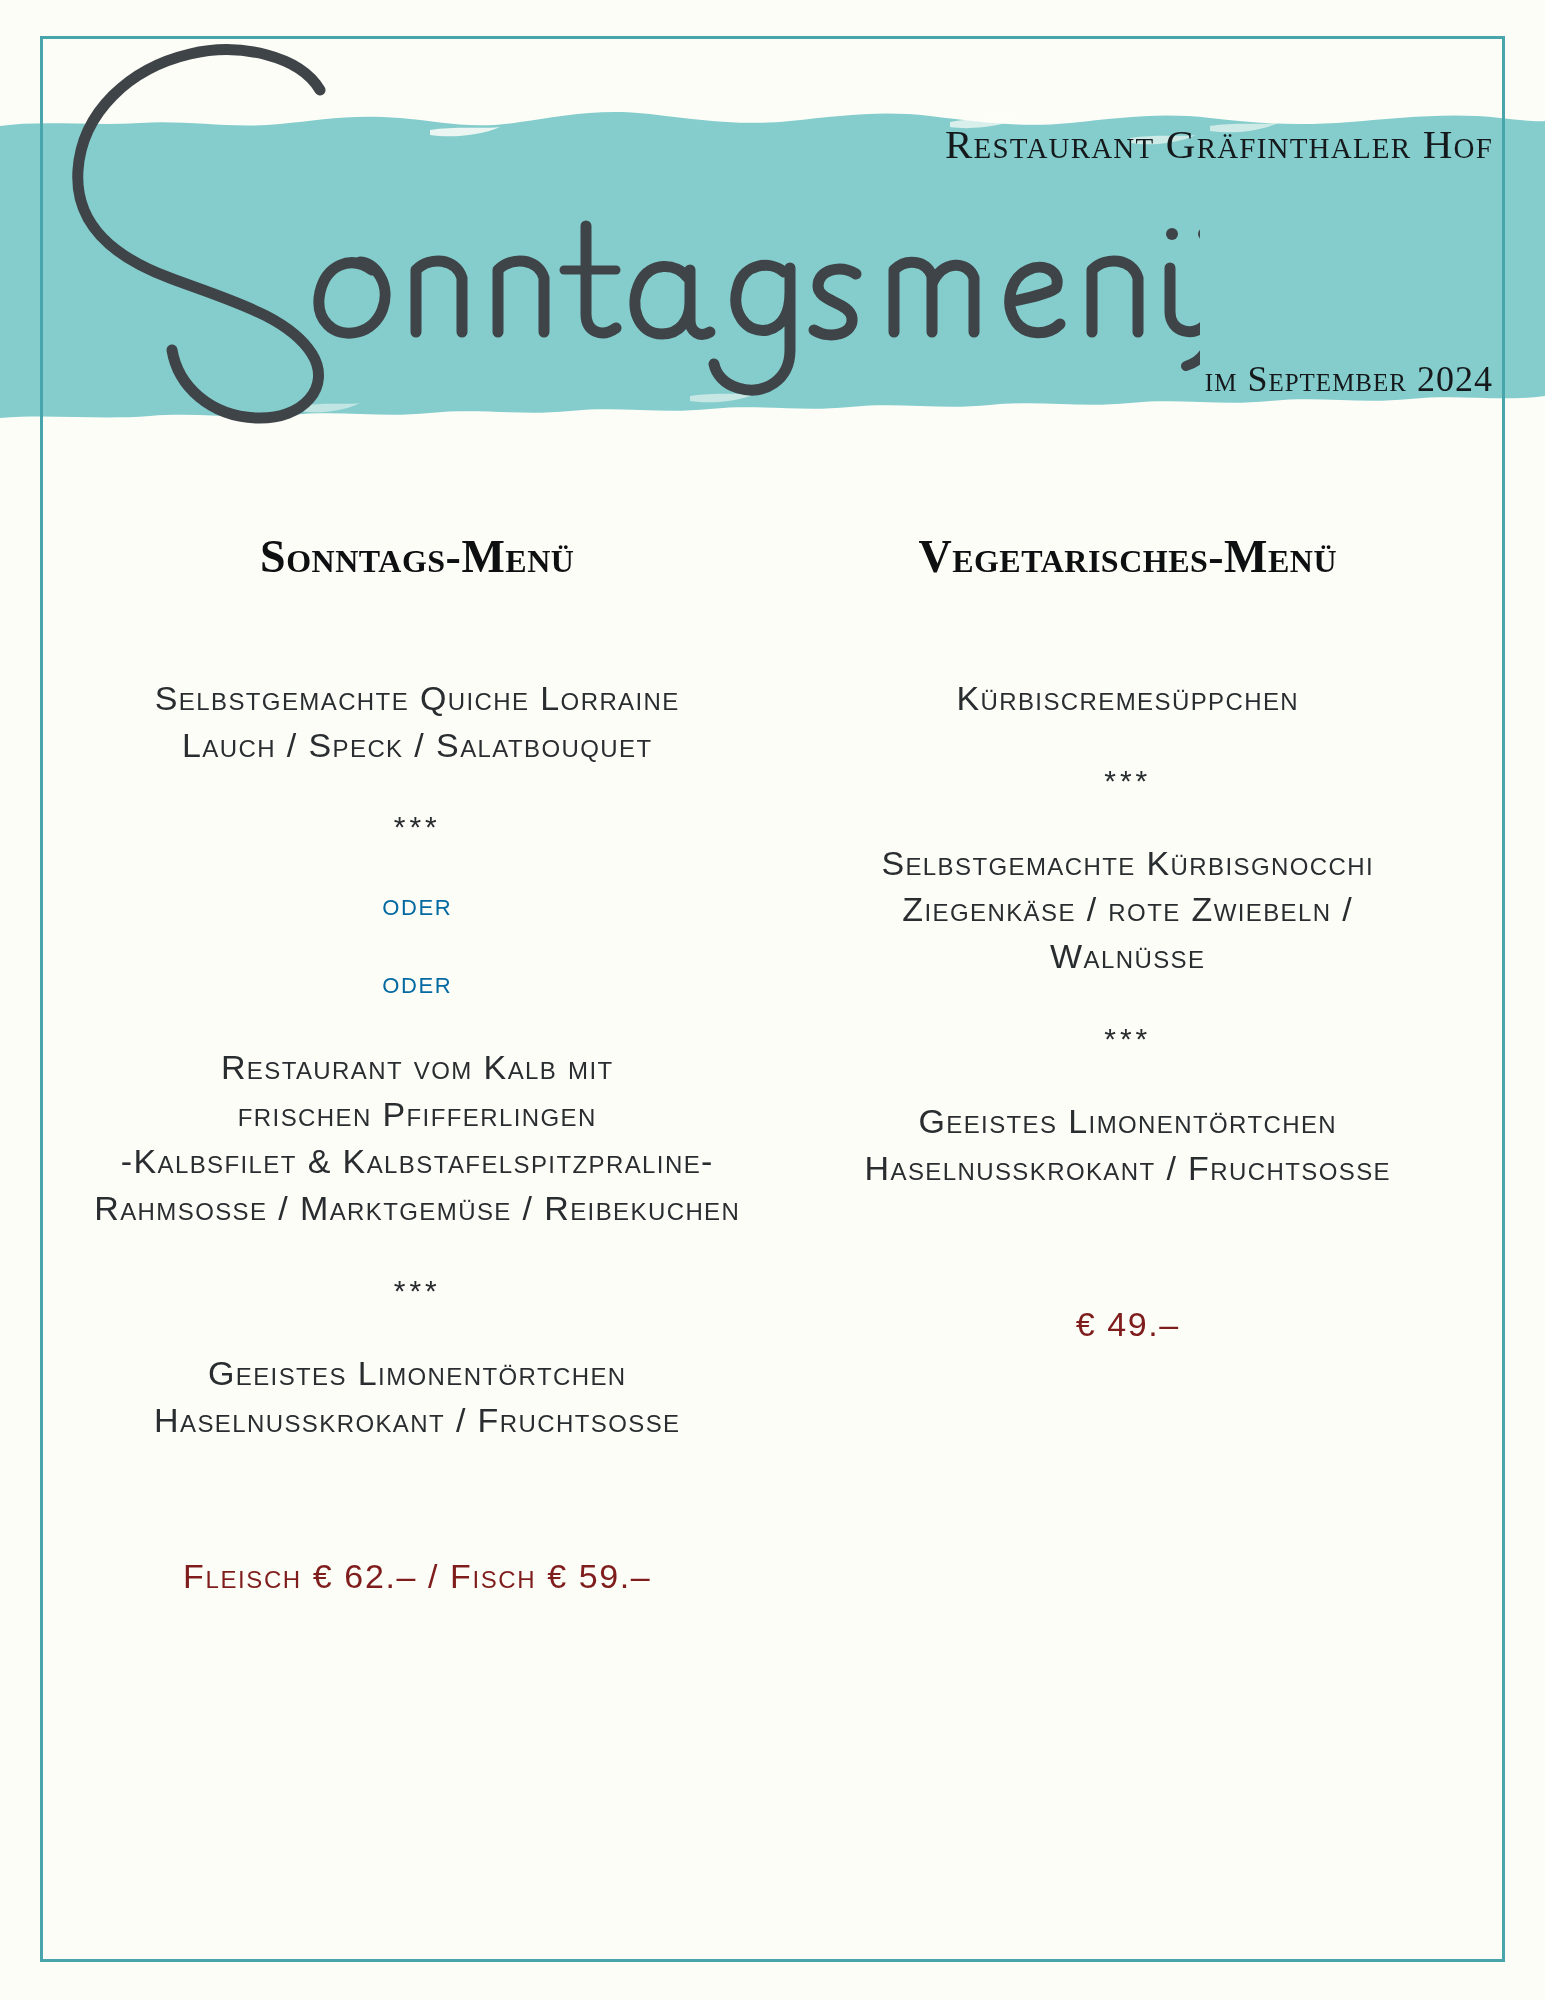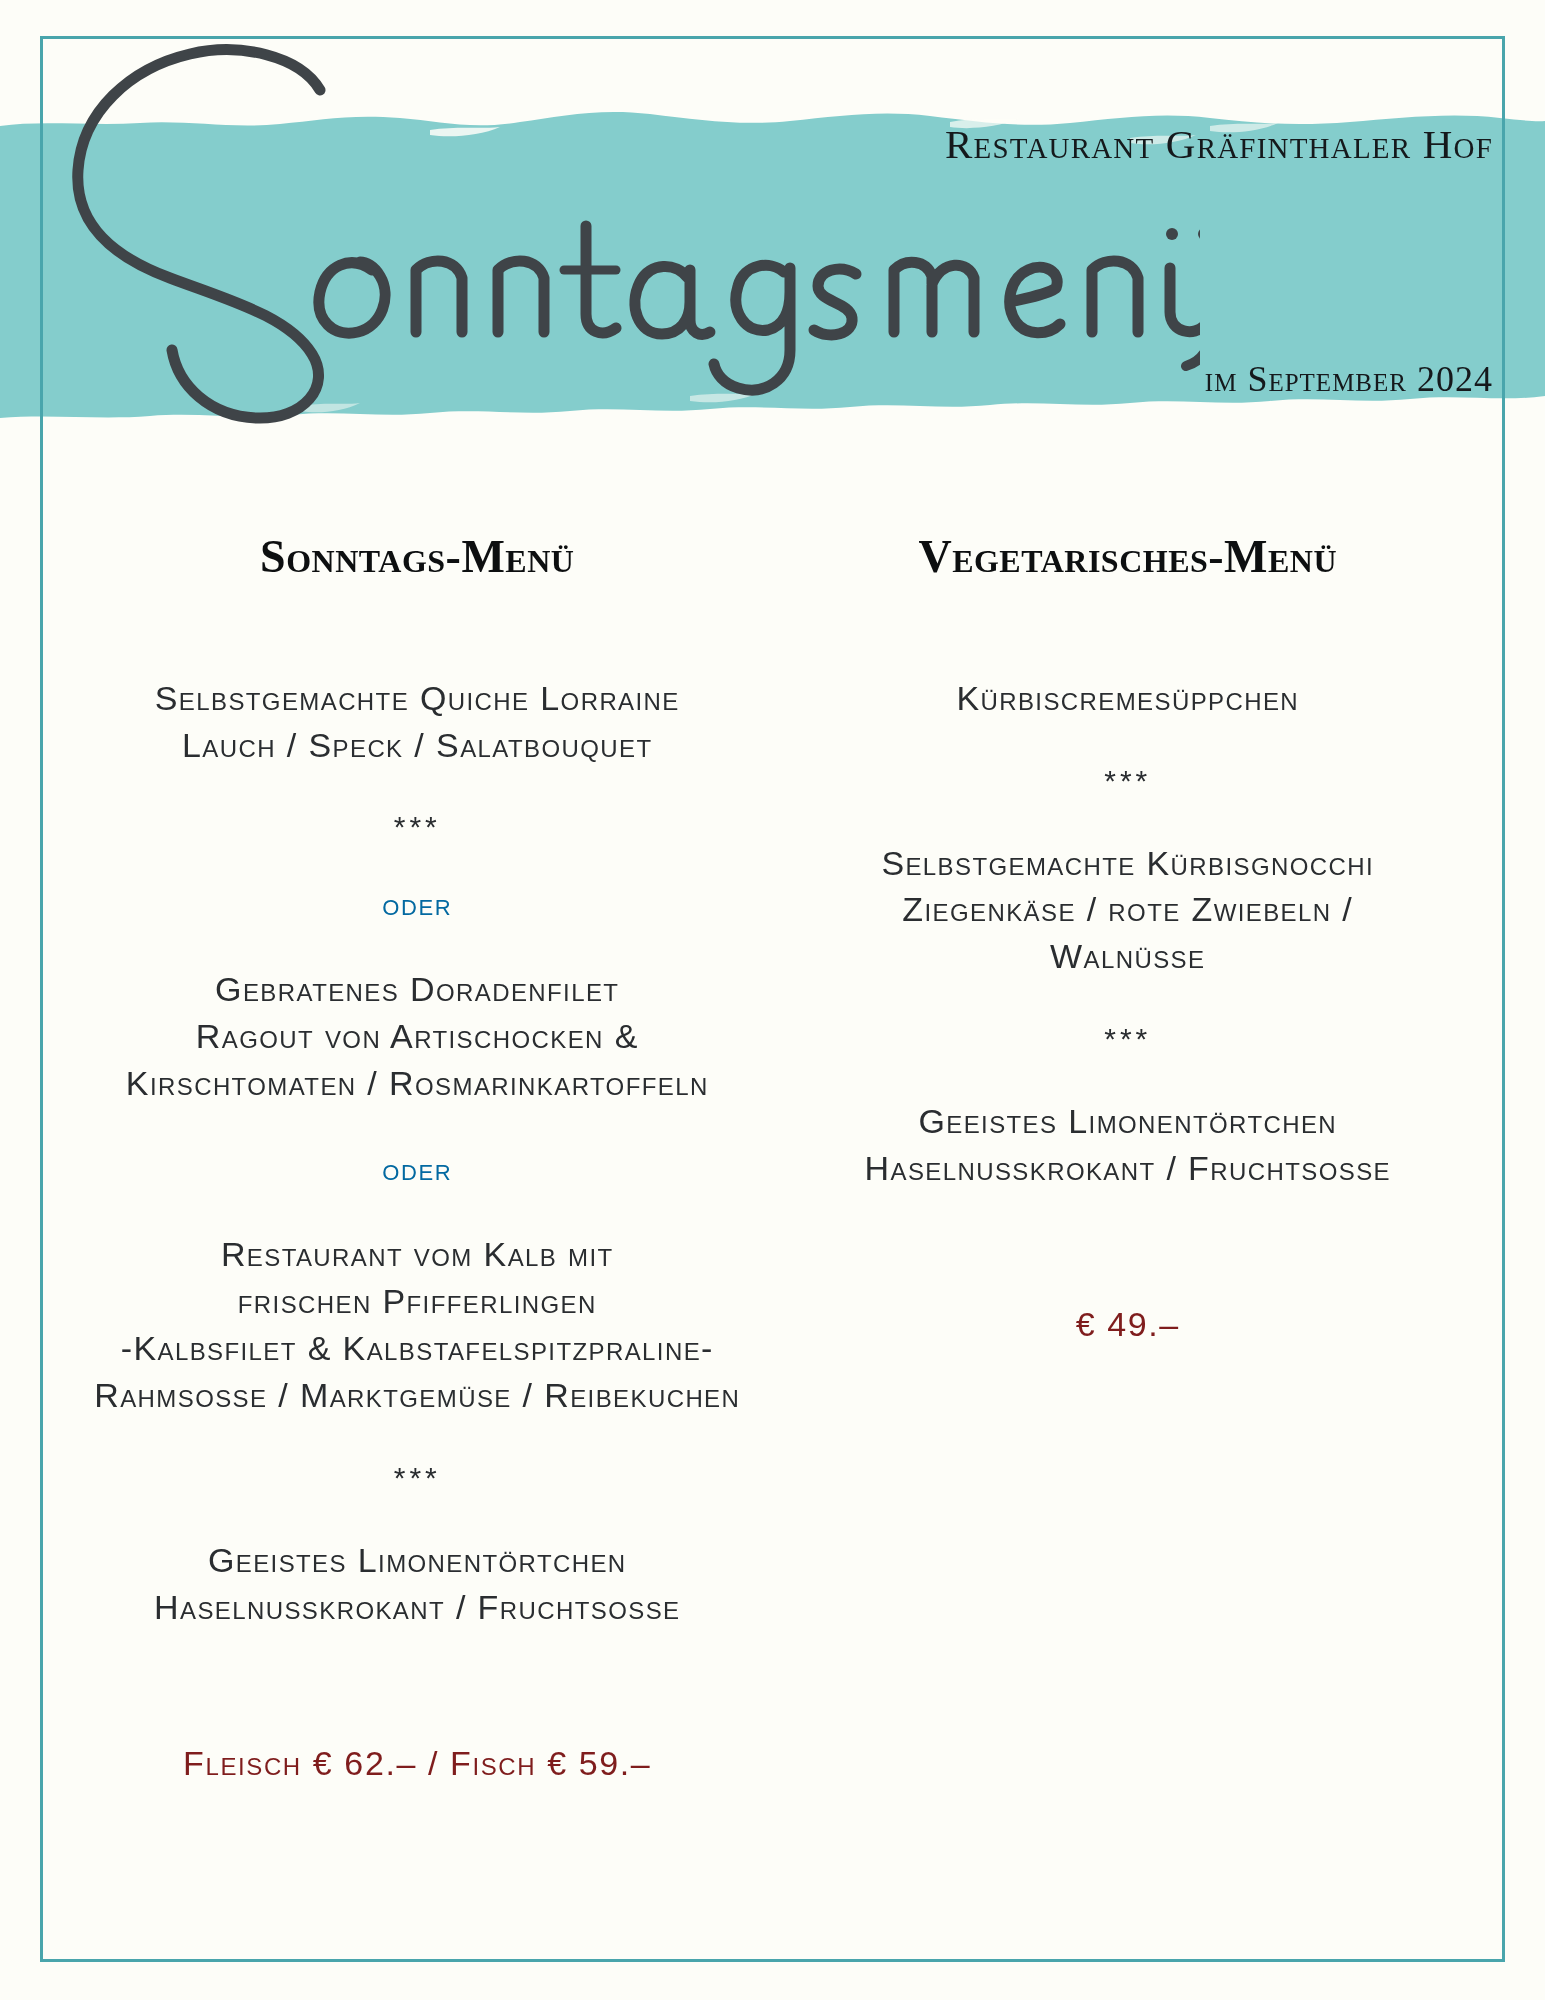--- a/index.html
+++ b/index.html
@@ -262,25 +262,20 @@
       <div class="course">
         <div class="dish-line">Selbstgemachte Quiche Lorraine</div>
         <div class="dish-line">Lauch / Speck / Salatbouquet</div>
       </div>
 
       <div class="sep">***</div>
 
 
       <div class="oder">oder</div>
 
-      <div class="course">
-        <div class="dish-line">Gebratenes Doradenfilet</div>
-        <div class="dish-line">Ragout von Artischocken &amp;</div>
-        <div class="dish-line">Kirschtomaten / Rosmarinkartoffeln</div>
-      </div>
 
       <div class="oder">oder</div>
 
       <div class="course">
         <div class="dish-line">Restaurant vom Kalb mit</div>
         <div class="dish-line">frischen Pfifferlingen</div>
         <div class="dish-line">-Kalbsfilet &amp; Kalbstafelspitzpraline-</div>
         <div class="dish-line">Rahmsosse / Marktgemüse / Reibekuchen</div>
       </div>
 

